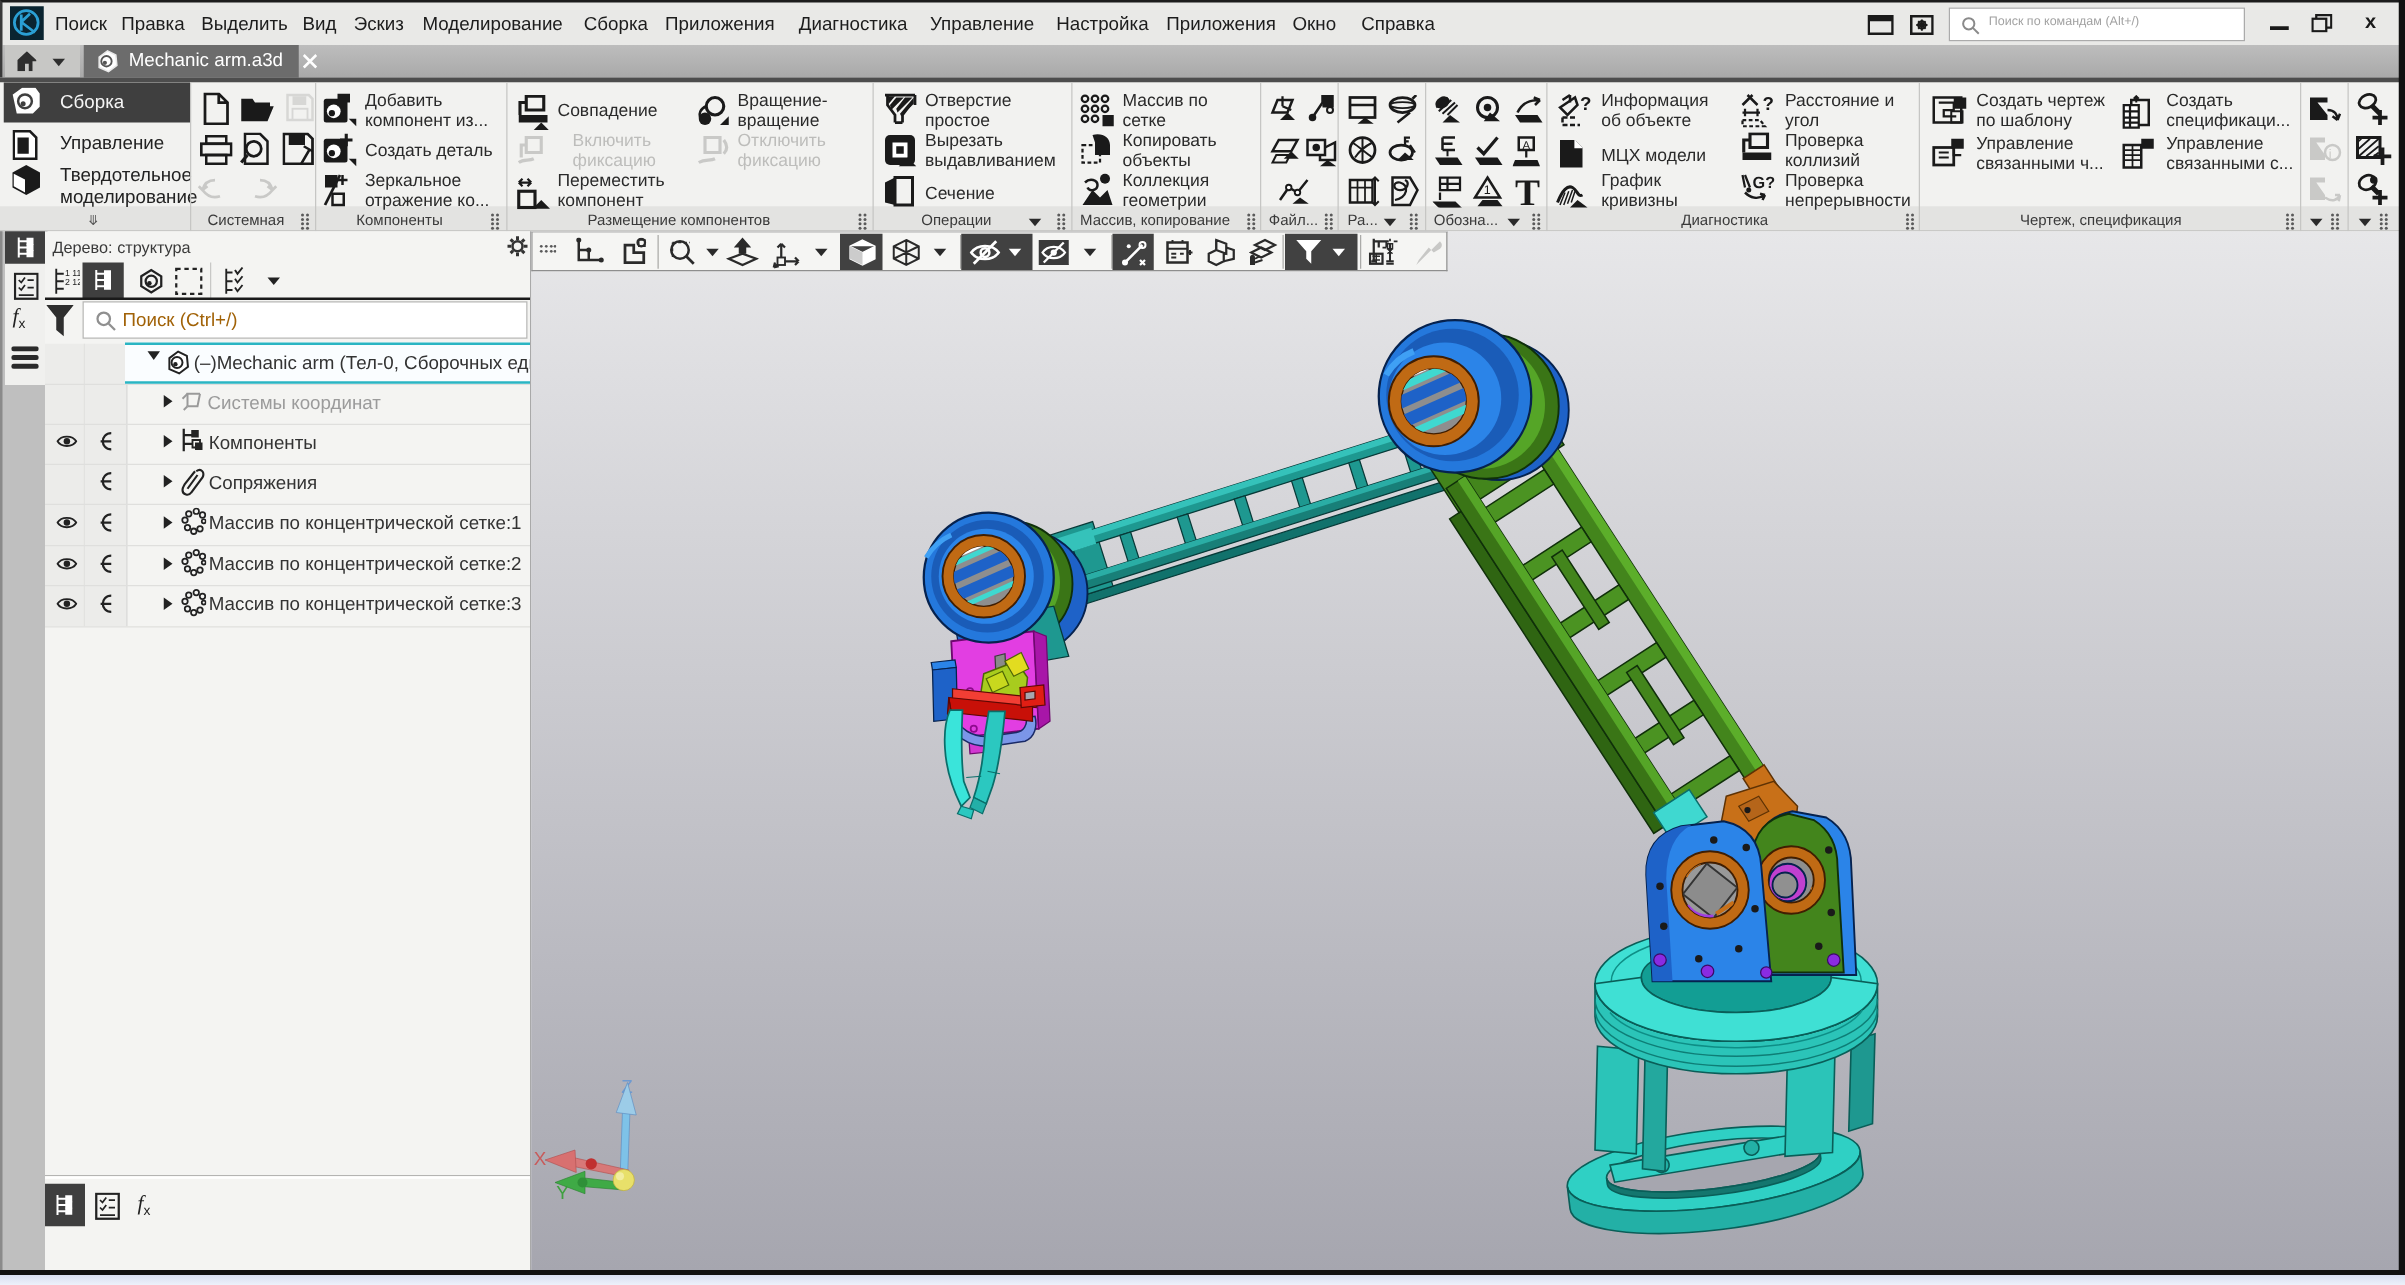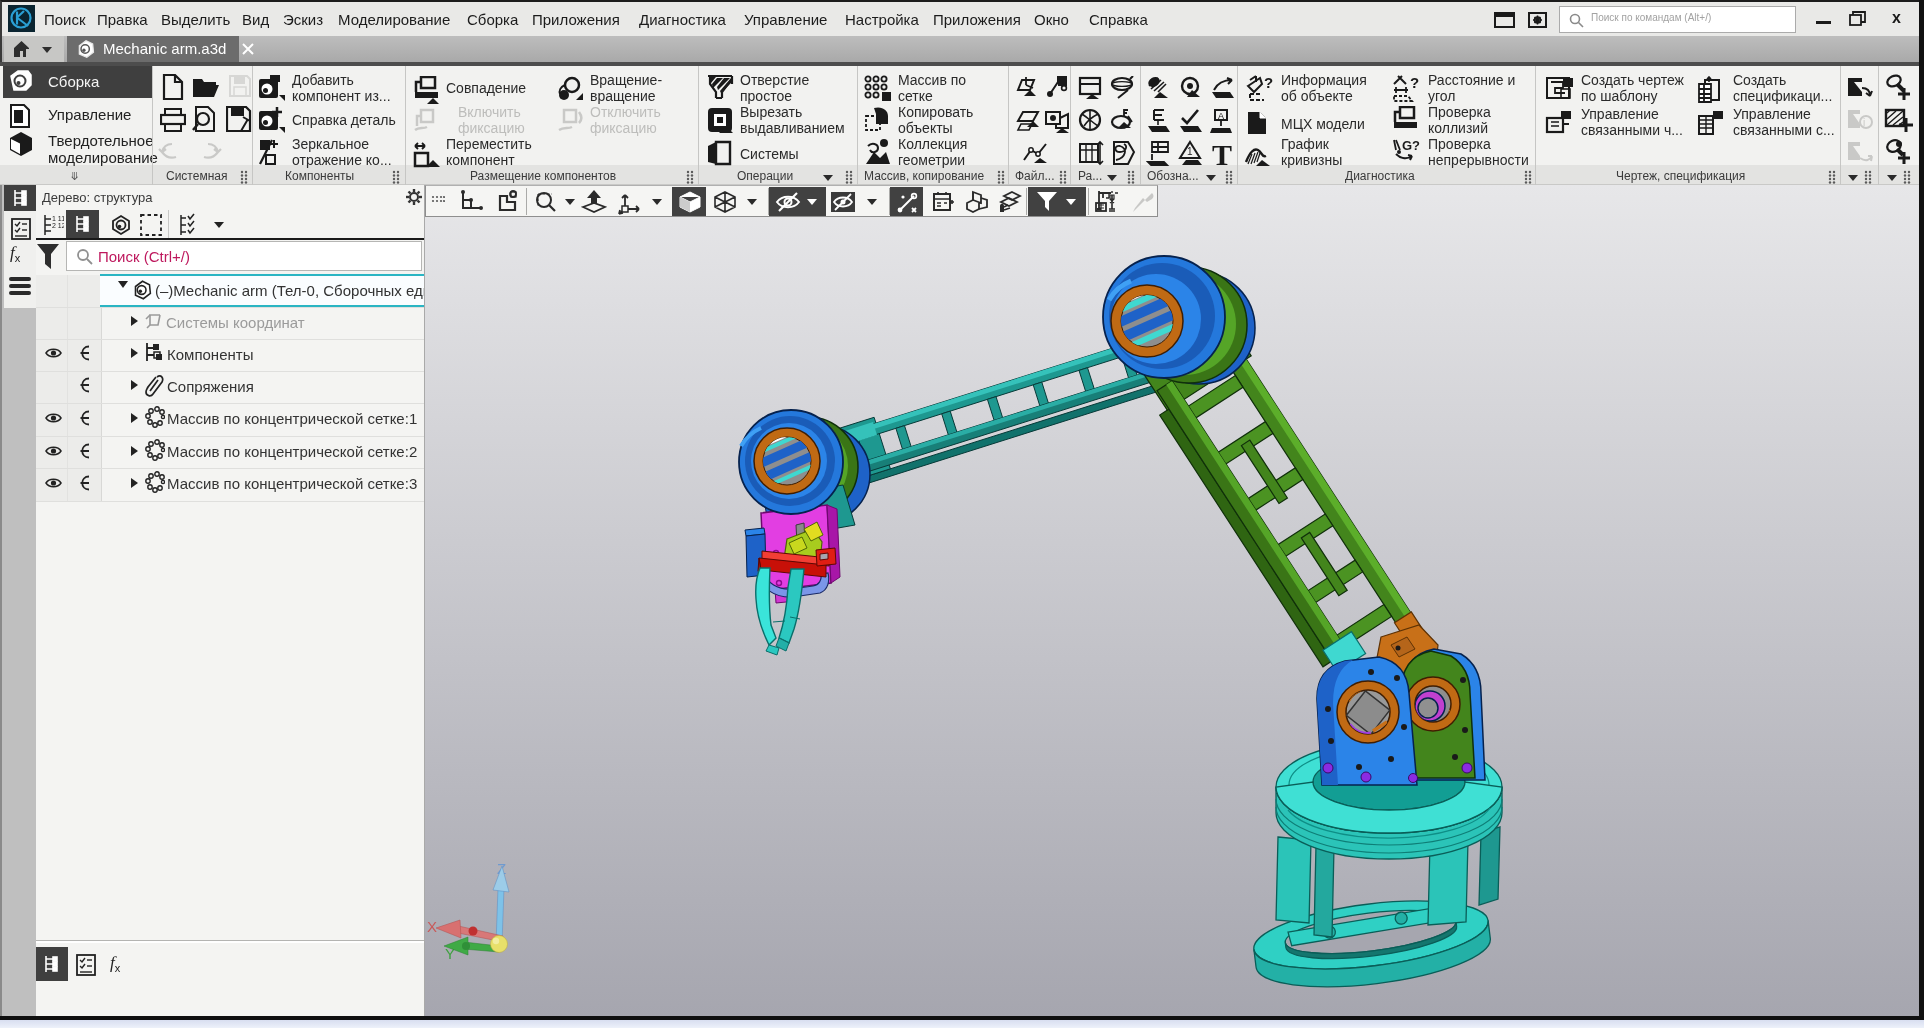--- a/index.html
+++ b/index.html
@@ -176,21 +176,21 @@
       <path d="M21 21 L27 21 L27 27 Z" fill="#1a1a1a"></path>
     </svg>
   <div class="rbtxt" style="left:292px;top:6px">Добавить<br>компонент из...</div>
   <svg class="ic" style="left:258px;top:40px" width="28" height="28" viewBox="0 0 28 28">
       <rect x="1" y="5" width="19" height="19" rx="2" fill="#1a1a1a"></rect>
       <circle cx="9" cy="15" r="5.5" fill="#fff"></circle>
       <circle cx="7.5" cy="16.5" r="2.5" fill="#1a1a1a"></circle>
       <path d="M19 1 L19 11 M14 6 L24 6" stroke="#1a1a1a" stroke-width="2.5"></path>
       <path d="M21 21 L27 21 L27 27 Z" fill="#1a1a1a"></path>
     </svg>
-  <div class="rbtxt" style="left:292px;top:46px">Справка деталь</div>
+  <div class="rbtxt" style="left:292px;top:46px">Создать деталь</div>
   <svg class="ic" style="left:258px;top:72px" width="30" height="28" viewBox="0 0 30 28">
       <rect x="2" y="2" width="9" height="9" fill="#1a1a1a"></rect>
       <path d="M11 2 L11 11 L2 11" fill="none" stroke="#1a1a1a" stroke-width="2"></path>
       <path d="M16 2 L16 10 M12 6 L20 6" stroke="#1a1a1a" stroke-width="2"></path>
       <path d="M14 2 L2 26" stroke="#1a1a1a" stroke-width="2.2"></path>
       <rect x="8" y="17" width="9" height="9" fill="none" stroke="#1a1a1a" stroke-width="2"></rect>
     </svg>
   <div class="rbtxt" style="left:292px;top:70px">Зеркальное<br>отражение ко...</div>
   
   <svg class="ic" style="left:413px;top:10px" width="28" height="28" viewBox="0 0 28 28">
@@ -233,21 +233,21 @@
       <rect x="2" y="2" width="24" height="24" rx="4" fill="#1a1a1a"></rect>
       <rect x="8" y="8" width="12" height="12" fill="#fff"></rect>
       <rect x="11" y="11" width="6" height="6" fill="#1a1a1a"></rect>
       <path d="M20 20 L27 27 L13 27 Z" fill="#1a1a1a"></path>
     </svg>
   <div class="rbtxt" style="left:740px;top:38px">Вырезать<br>выдавливанием</div>
   <svg class="ic" style="left:706px;top:74px" width="26" height="26" viewBox="0 0 26 26">
       <path d="M10 2 L24 2 L24 24 L10 24 Z" fill="none" stroke="#1a1a1a" stroke-width="2.4"></path>
       <path d="M10 2 L2 6 L2 22 L10 24 Z" fill="#1a1a1a"></path>
     </svg>
-  <div class="rbtxt" style="left:740px;top:80px">Системы</div>
+  <div class="rbtxt" style="left:740px;top:80px">Сечение</div>
   
   <svg class="ic" style="left:864px;top:8px" width="28" height="28" viewBox="0 0 28 28">
       <g fill="none" stroke="#1a1a1a" stroke-width="1.8">
         <circle cx="4" cy="5" r="2.6"></circle>
         <circle cx="12" cy="5" r="2.6"></circle>
         <circle cx="20" cy="5" r="2.6"></circle>
         <circle cx="4" cy="13" r="2.6"></circle>
         <circle cx="12" cy="13" r="2.6"></circle>
         <circle cx="20" cy="13" r="2.6"></circle>
         <circle cx="4" cy="21" r="2.6"></circle>
@@ -622,21 +622,21 @@
   <div style="position:absolute;left:0;top:53px;width:389px;height:2px;background:#1a1a1a"></div>
 
   <svg class="ic" style="left:1px;top:59px" width="22" height="26" viewBox="0 0 22 26">
       <path d="M0 0 L22 0 L14 10 L14 25 L8 20 L8 10 Z" fill="#2e2e2e"></path>
     </svg>
   <div style="position:absolute;left:30px;top:56px;width:356px;height:30px;background:#fff;border:1px solid #B6B6B4"></div>
   <svg class="ic" style="left:40px;top:63px" width="17" height="17" viewBox="0 0 17 17">
       <circle cx="7" cy="7" r="5" fill="none" stroke="#909090" stroke-width="1.8"></circle>
       <path d="M11 11 L16 16" stroke="#909090" stroke-width="1.8"></path>
     </svg>
-  <div style="position:absolute;left:62px;top:63px;font-size:15px;color:#be185d">Поиск (Ctrl+/)</div>
+  <div style="position:absolute;left:62px;top:63px;font-size:15px;color:#a16207">Поиск (Ctrl+/)</div>
 
   <div style="position:absolute;left:0;top:90px;width:65px;height:226px;background:#ECECEA"></div>
   <div style="position:absolute;left:65px;top:90px;width:1px;height:226px;background:#D8D8D6"></div>
   <div style="position:absolute;left:31px;top:90px;width:1px;height:226px;background:#E2E2E0"></div>
 
   <div style="position:absolute;left:0;top:122px;width:389px;height:1px;background:#DFDFDD"></div>
   <div style="position:absolute;left:0;top:154px;width:389px;height:1px;background:#DFDFDD"></div>
   <div style="position:absolute;left:0;top:186px;width:389px;height:1px;background:#DFDFDD"></div>
   <div style="position:absolute;left:0;top:218px;width:389px;height:1px;background:#DFDFDD"></div>
   <div style="position:absolute;left:0;top:251px;width:389px;height:1px;background:#DFDFDD"></div>

